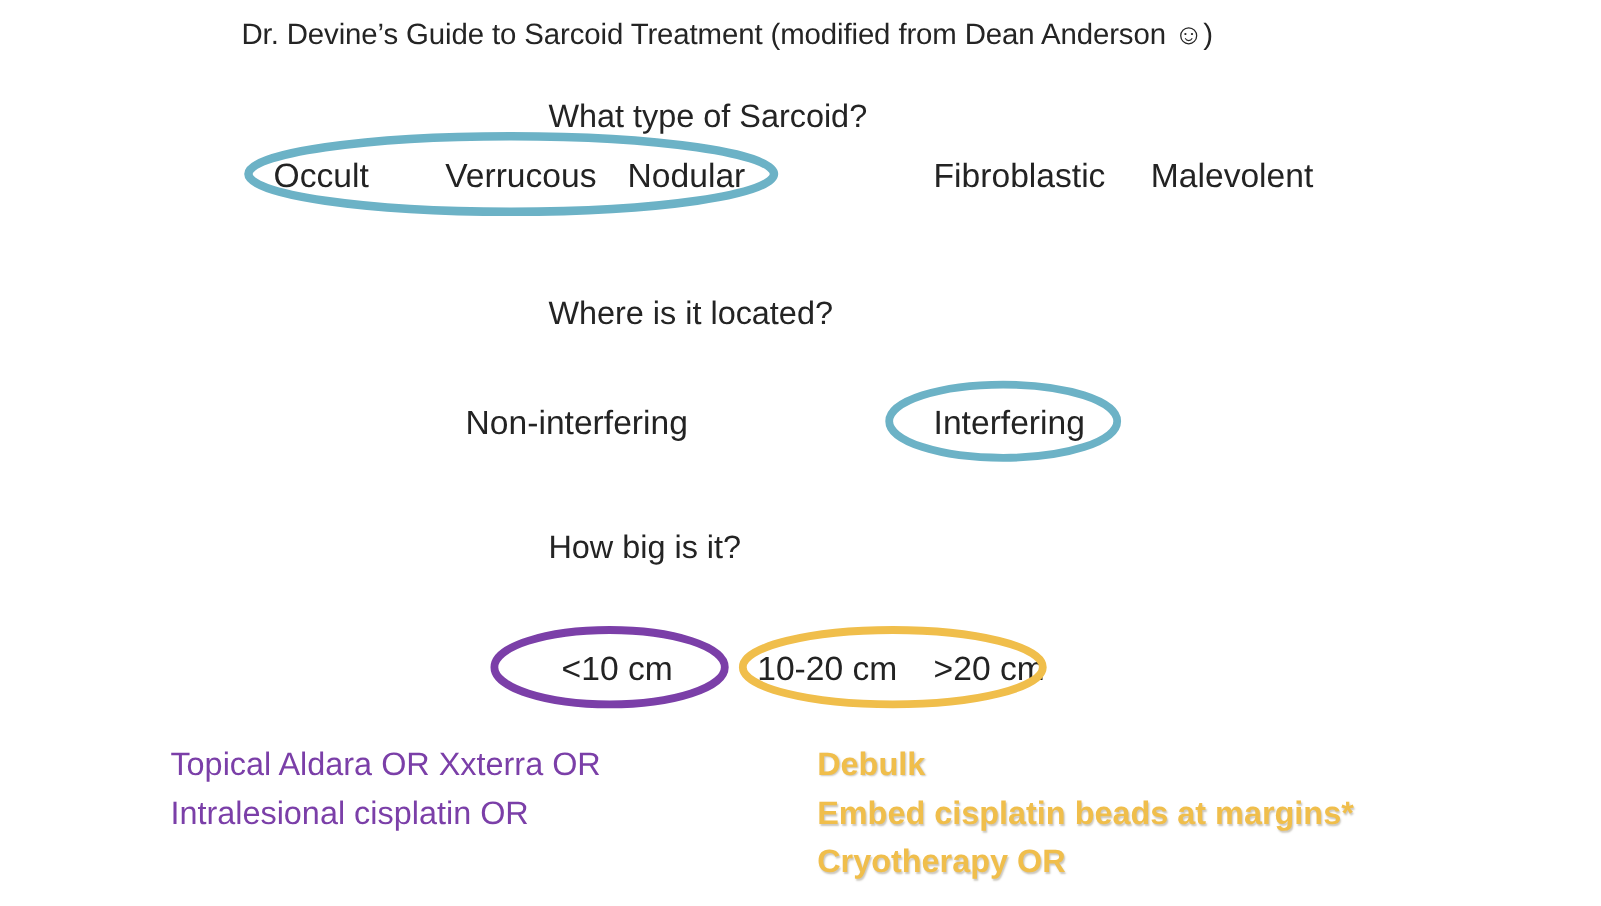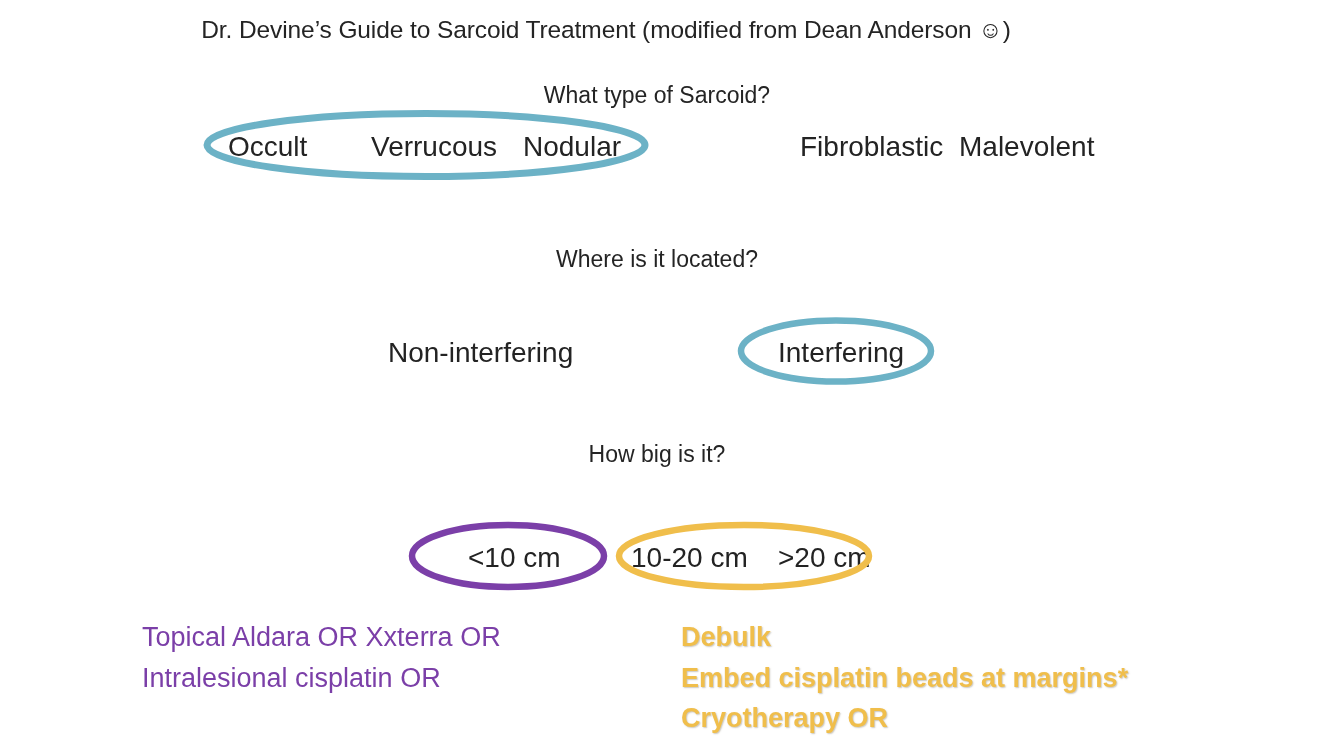--- a/index.html
+++ b/index.html
@@ -36,42 +36,42 @@
     color: #242424;
     letter-spacing: -0.1px;
   }
   .smiley {
     font-size: 24px;
     line-height: 1;
   }
 
   
   .question {
-    font-size: 23px;
+    font-size: 27px;
     color: #242424;
-    text-align: center;
+    text-align: left;
     width: 400px;
   }
   #q1 { top: 84px;  left: 457px; }
   #q2 { top: 248px; left: 457px; }
   #q3 { top: 443px; left: 457px; }
 
   
   .option {
     font-size: 28px;
     color: #232323;
     top: 133px;
   }
   .option2 { top: 339px; }
   .option3 { top: 544px; }
 
   #opt-occult       { left: 228px; }
   #opt-verrucous    { left: 371px; }
   #opt-nodular      { left: 523px; }
-  #opt-fibroblastic { left: 800px; }
+  #opt-fibroblastic { left: 778px; }
   #opt-malevolent   { left: 959px; }
 
   #opt-noninterfering { left: 388px; }
   #opt-interfering    { left: 778px; }
 
   #opt-lt10   { left: 468px; }
   #opt-10to20 { left: 631px; }
   #opt-gt20   { left: 778px; }
 
   

